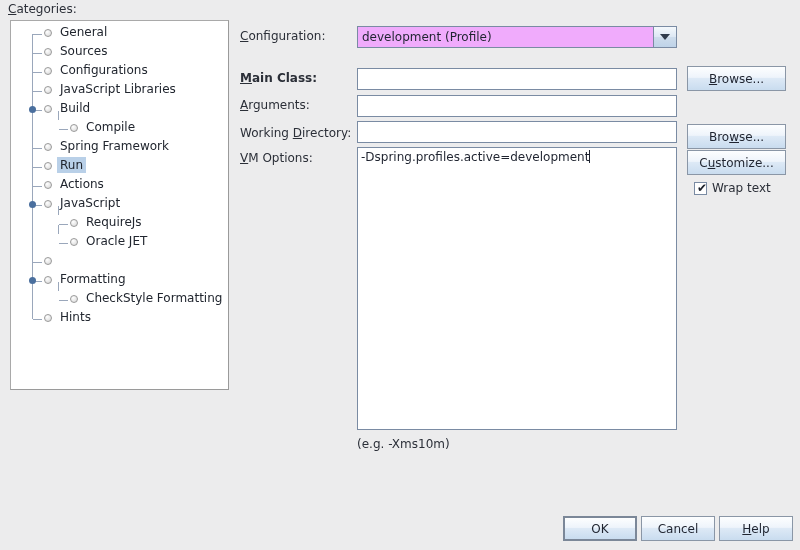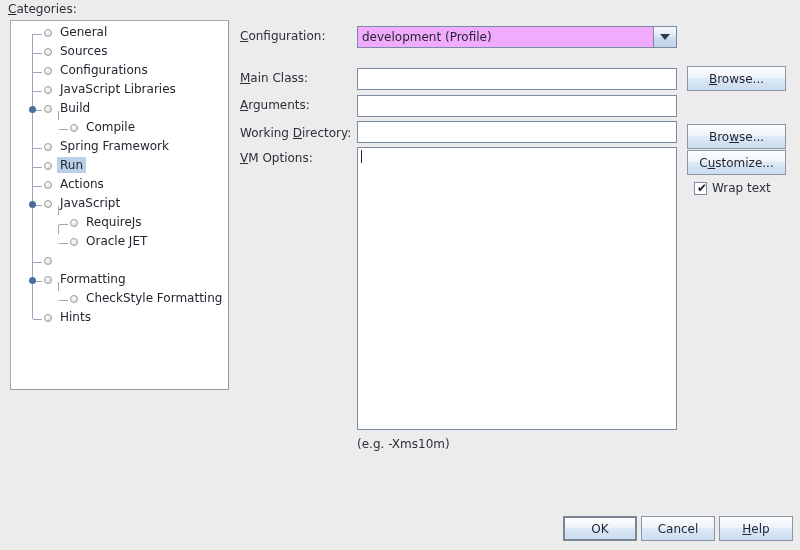--- a/index.html
+++ b/index.html
@@ -86,21 +86,21 @@
     box-sizing: border-box;
   }
 
   
   .form-label {
     position: absolute;
     font-size: 12px;
     color: #2b2f38;
     white-space: nowrap;
   }
-  .form-label.bold { font-weight: normal; }
+  .form-label.bold { font-weight: bold; }
 
   .tfield {
     position: absolute;
     background: #ffffff;
     border: 1px solid #7a8ba3;
     box-sizing: border-box;
     font-family: "DejaVu Sans", "Liberation Sans", sans-serif;
     font-size: 12px;
     color: #1f2430;
     padding: 0 4px;
@@ -303,21 +303,21 @@
 <div class="btn" style="left:687px; top:66px; width:99px; height:25px;" id="btn-browse1"><span class="u">B</span>rowse...</div>
 
 <div class="form-label" style="left:240px; top:98px;" id="lbl-arguments"><span class="u">A</span>rguments:</div>
 <div class="tfield" style="left:357px; top:95px; width:320px; height:22px;" placeholder=""></div>
 
 <div class="form-label" style="left:240px; top:126px;" id="lbl-workdir">Working <span class="u">D</span>irectory:</div>
 <div class="tfield" style="left:357px; top:121px; width:320px; height:22px;" placeholder=""></div>
 <div class="btn" style="left:687px; top:124px; width:99px; height:25px;" id="btn-browse2">Bro<span class="u">w</span>se...</div>
 
 <div class="form-label" style="left:240px; top:151px;" id="lbl-vmoptions"><span class="u">V</span>M Options:</div>
-<div id="vm-textarea"><span class="caret"></span></div>
+<div id="vm-textarea"><span>-Dspring.profiles.active=development</span><span class="caret"></span></div>
 <div class="btn" style="left:687px; top:150px; width:99px; height:25px;" id="btn-customize">C<span class="u">u</span>stomize...</div>
 
 <div id="wraptext-row">
   <span class="cbox">
     <span class="tick">✔</span>
   </span>
   <span>Wrap text</span>
 </div>
 
 <div id="vm-hint">(e.g. -Xms10m)</div>

